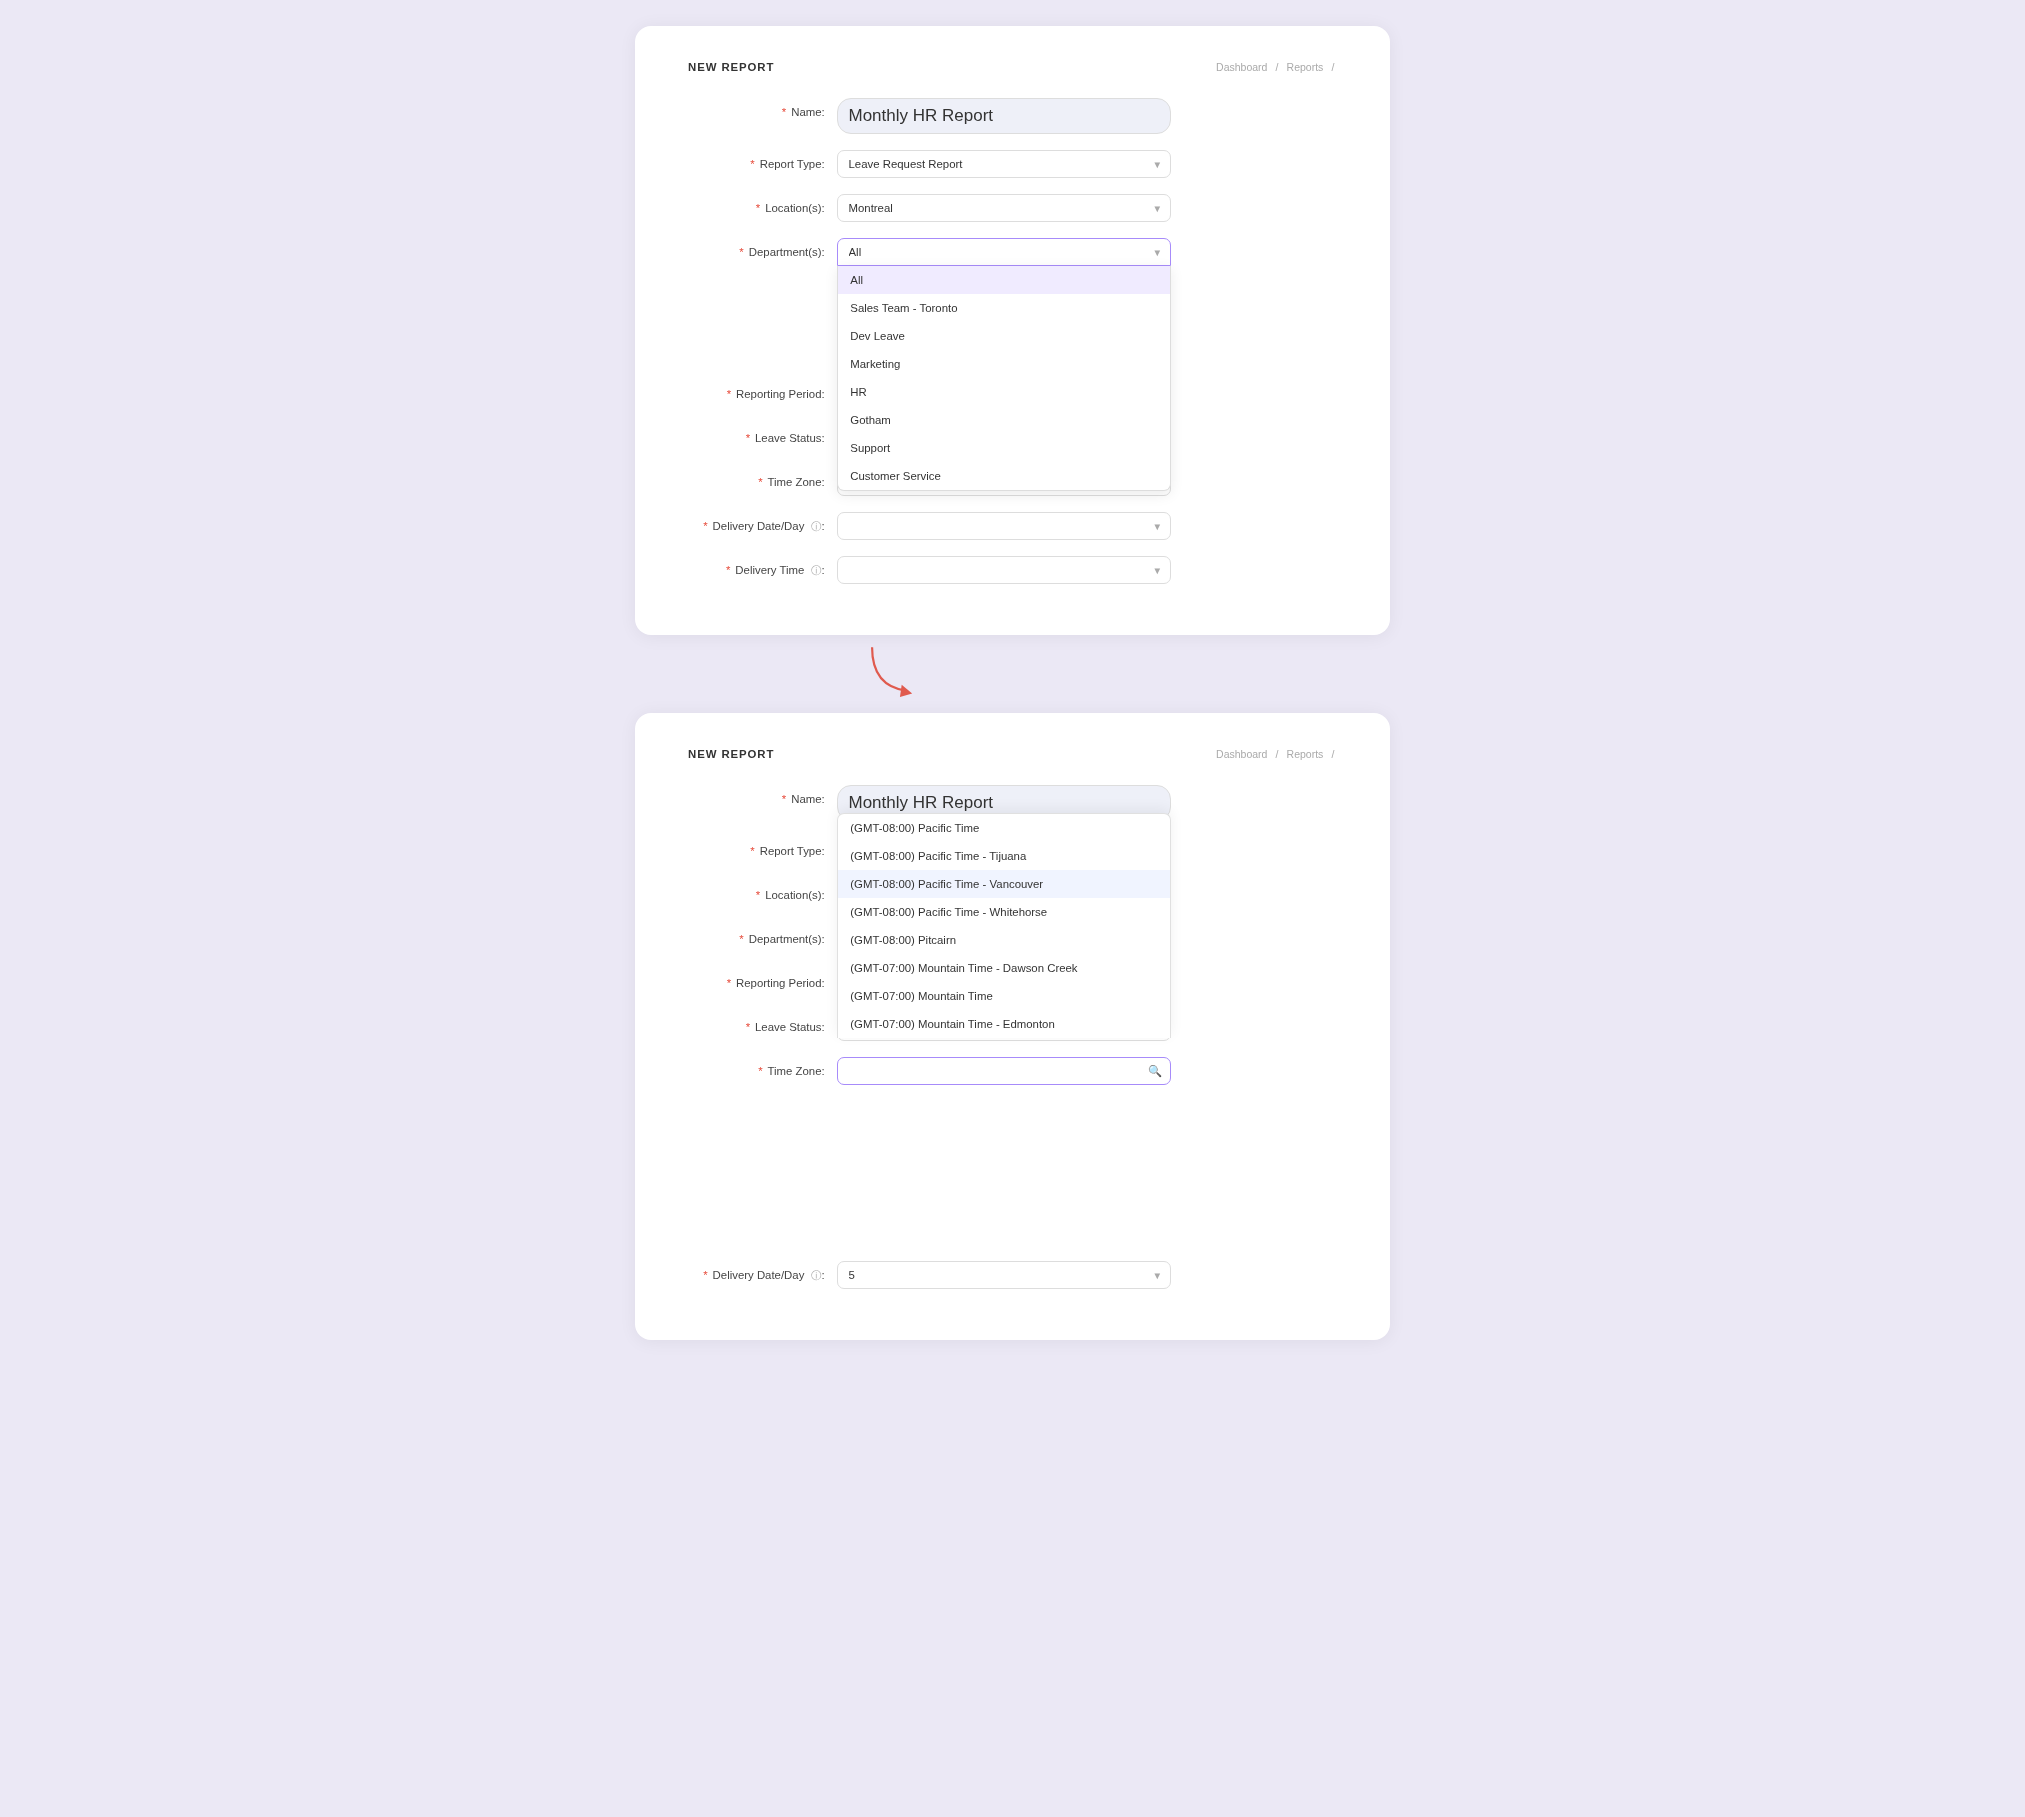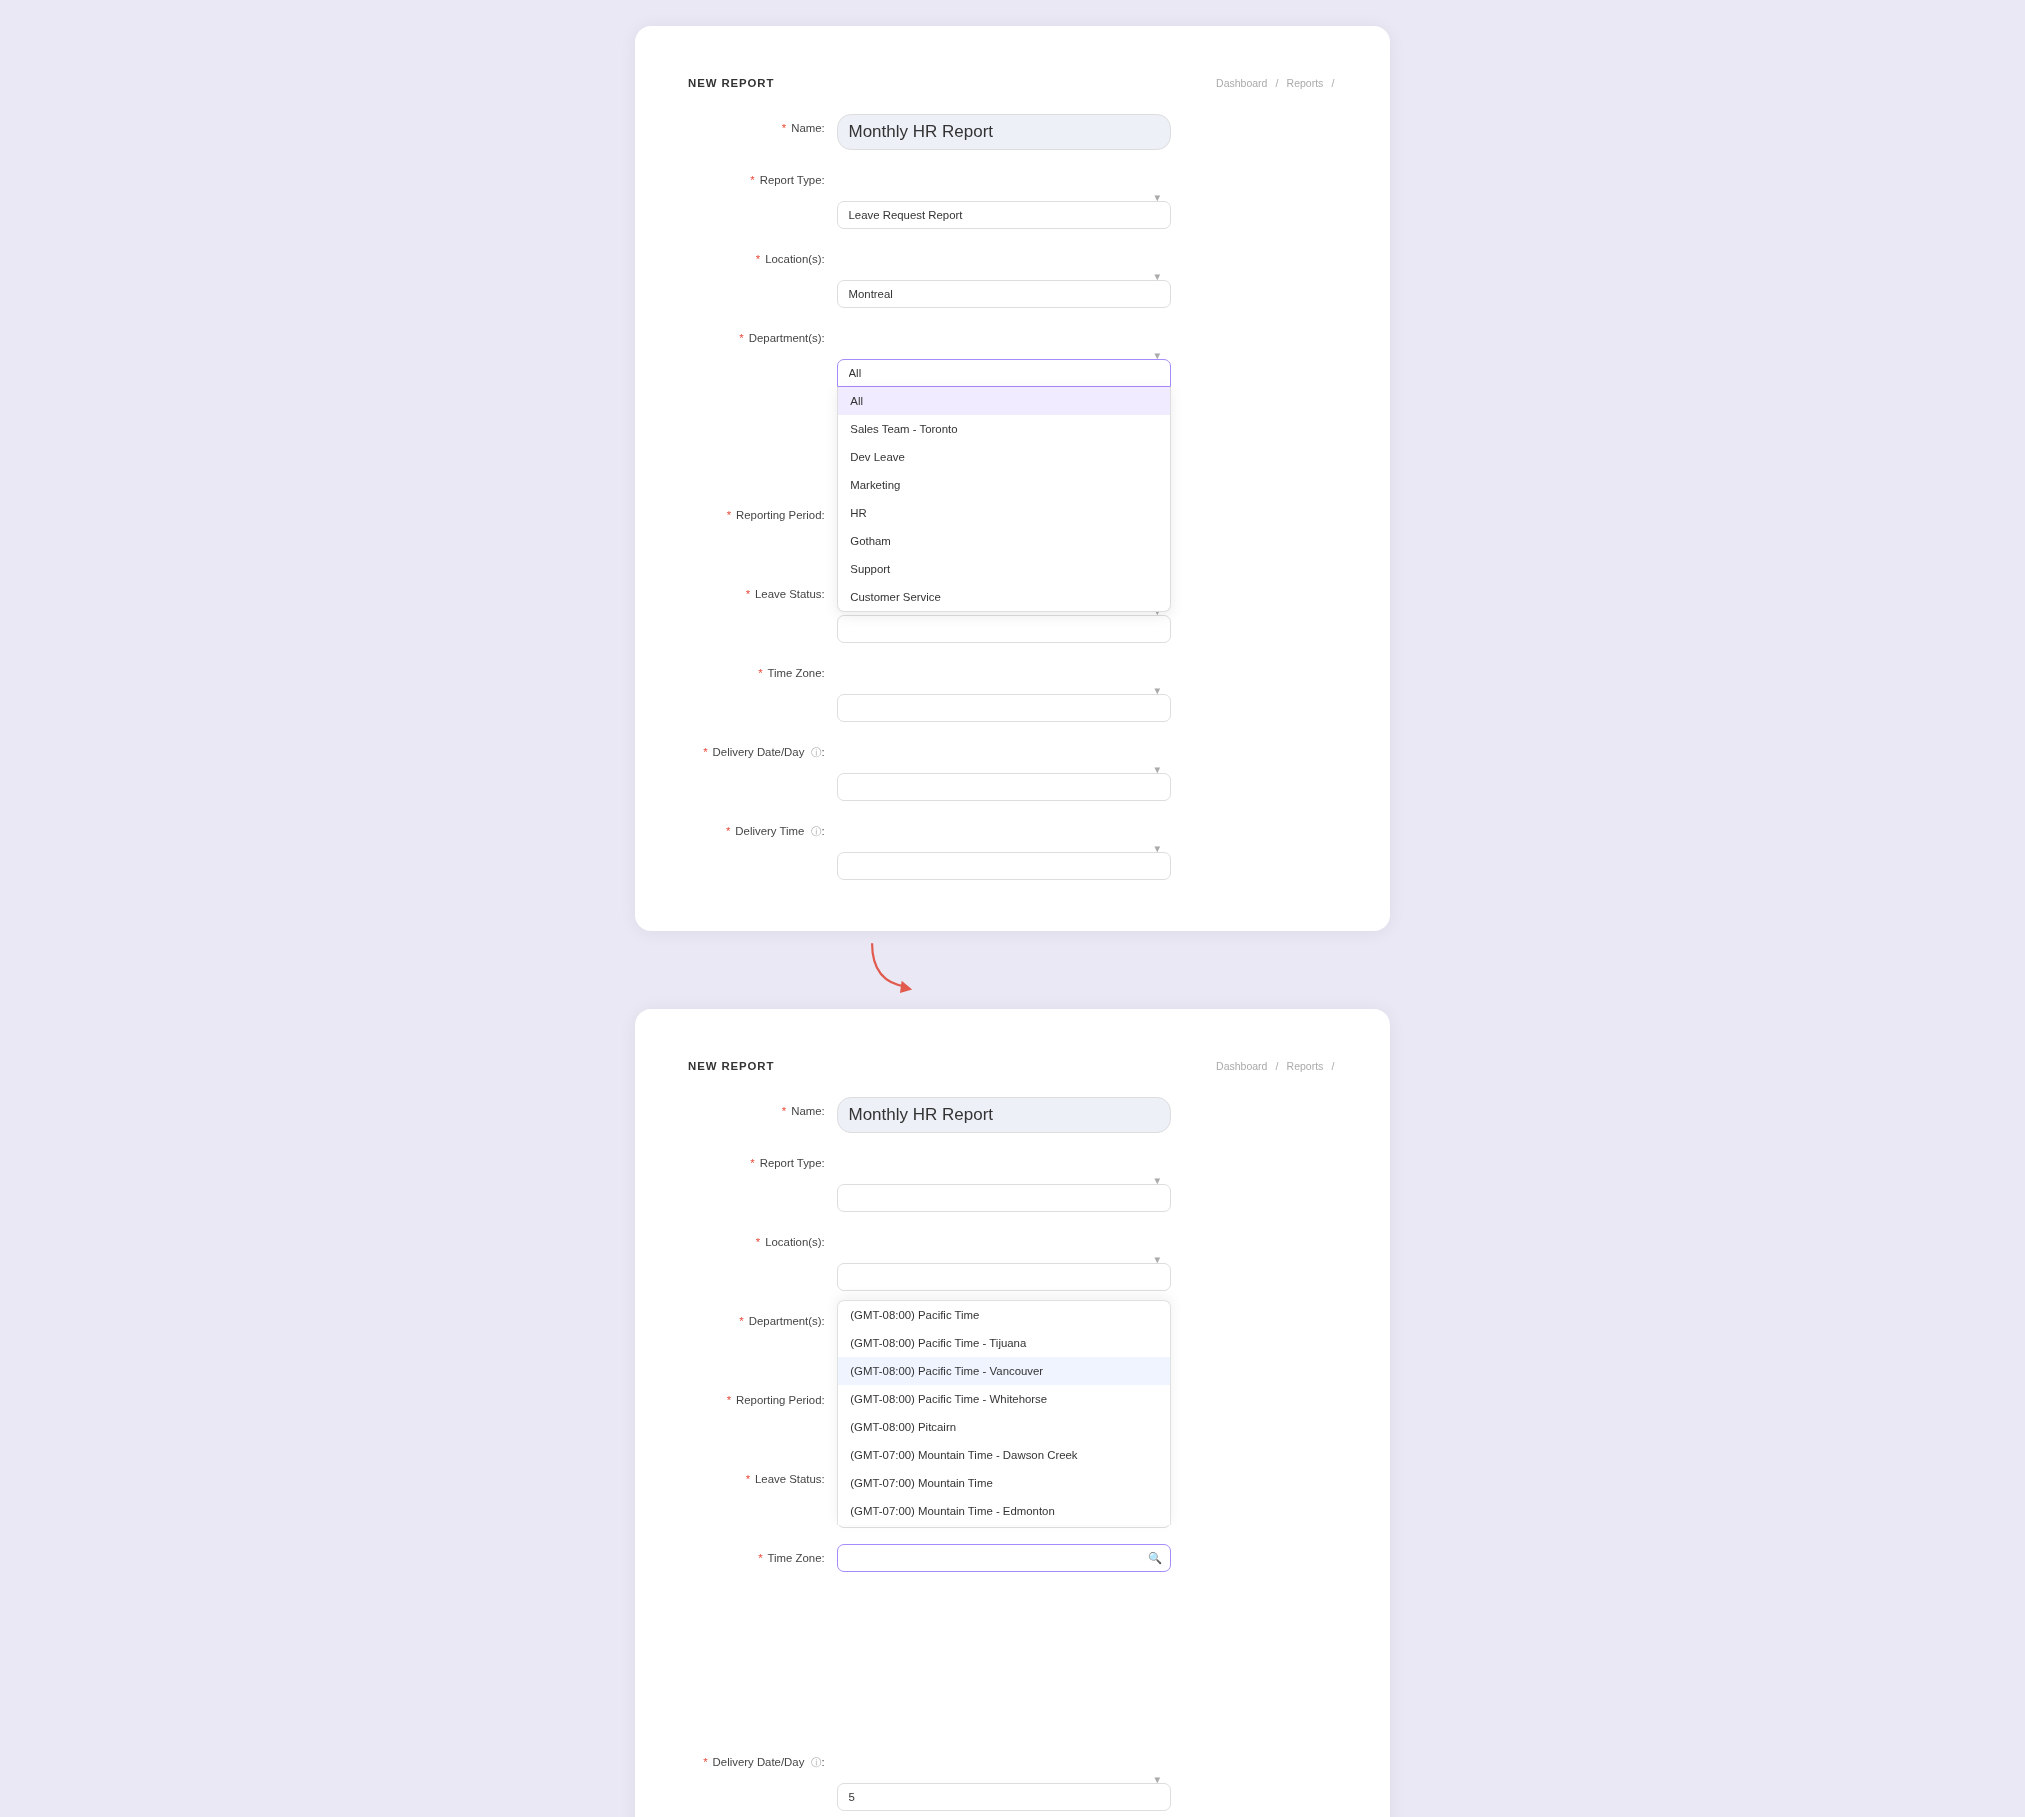--- a/index.html
+++ b/index.html
@@ -10,21 +10,21 @@
       padding: 26px 17.6px;
       display: flex;
       flex-direction: column;
       align-items: center;
       gap: 0px;
     }
 
     .card {
       background: #fff;
       border-radius: 16px;
-      padding: 51px 53px 35px 53px;
+      padding: 35px 53px 35px 53px;
       width: 755px;
       max-width: 100%;
       position: relative;
       box-shadow: 0 1.8px 17.6px rgba(0,0,0,0.06);
     }
 
     .card-header {
       display: flex;
       justify-content: space-between;
       align-items: center;
@@ -98,21 +98,20 @@
       width: 100%;
       padding: 7px 28px 7px 10.5px;
       border: 0.9px solid #ddd;
       border-radius: 7px;
       font-size: 11.4px;
       color: #333;
       background: #fff;
       appearance: none;
       cursor: pointer;
       outline: none;
-      margin-top: 35px;
     }
 
     .select-box.active-purple {
       border-color: #a78bfa;
       border-width: 1.8px;
     }
 
     .select-chevron {
       position: absolute;
       right: 8.8px;

